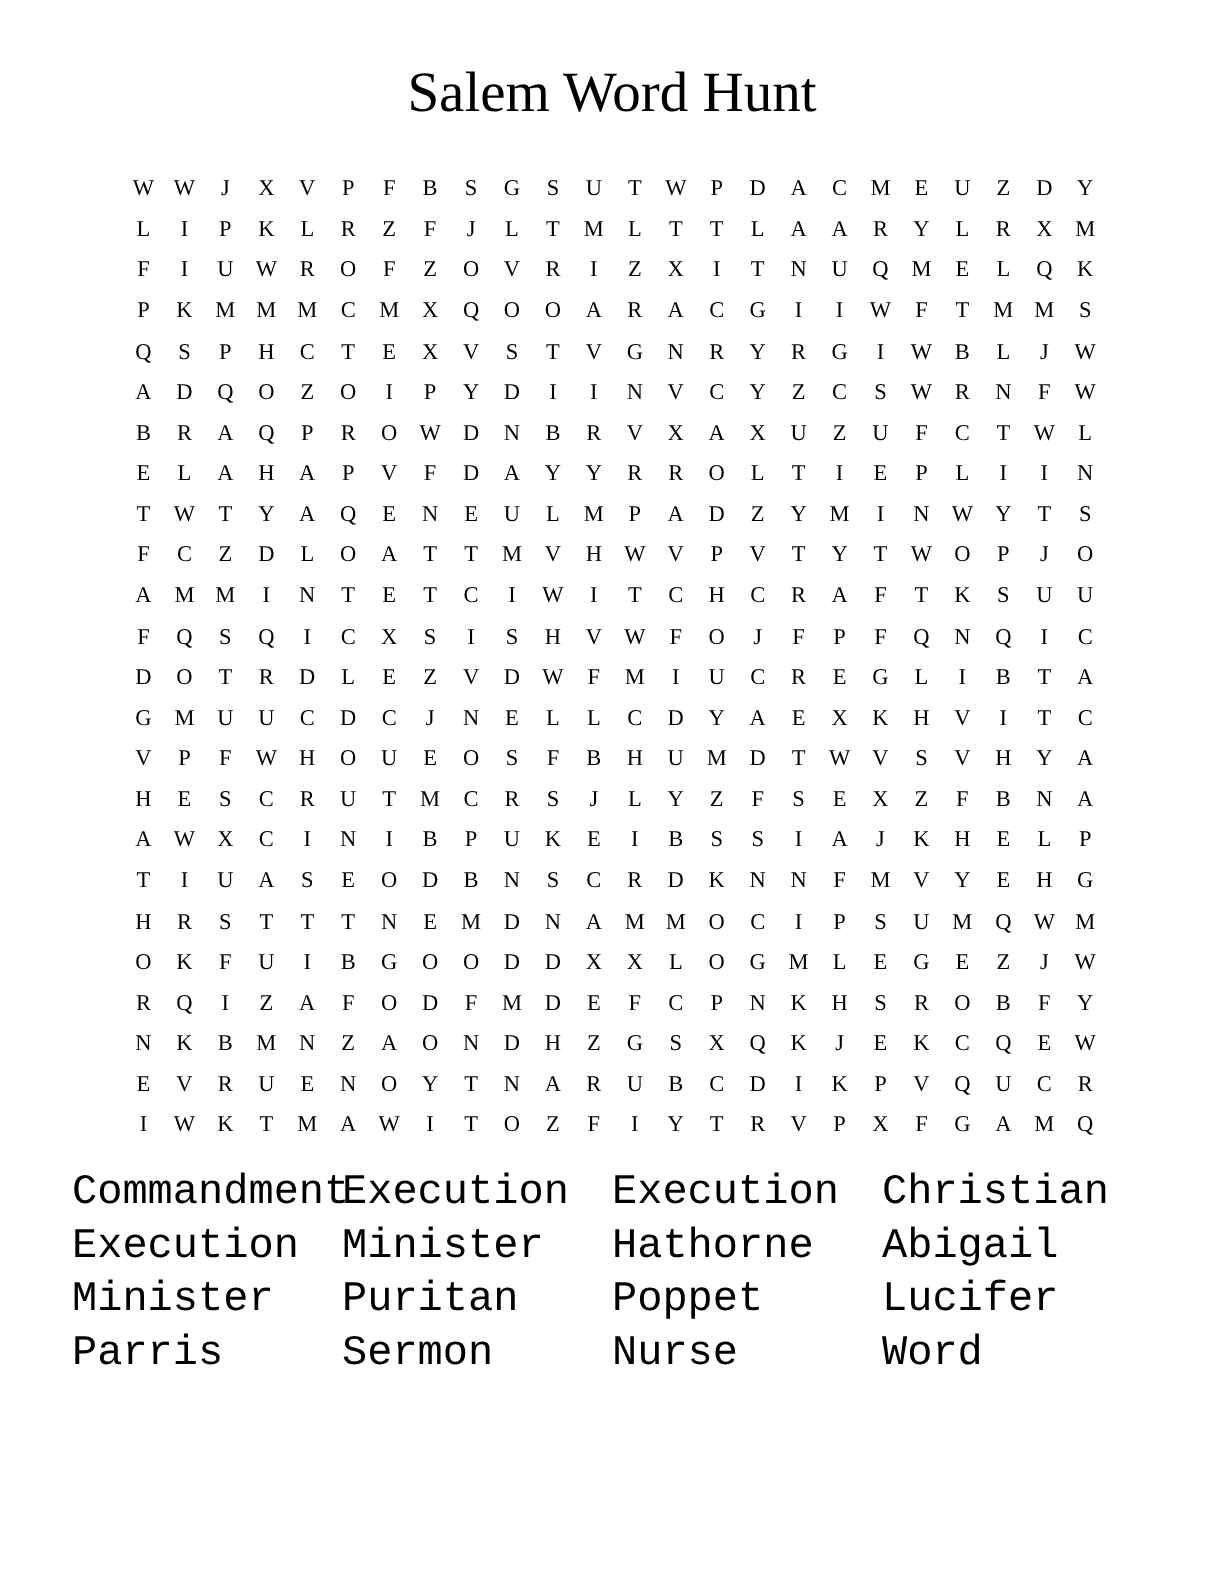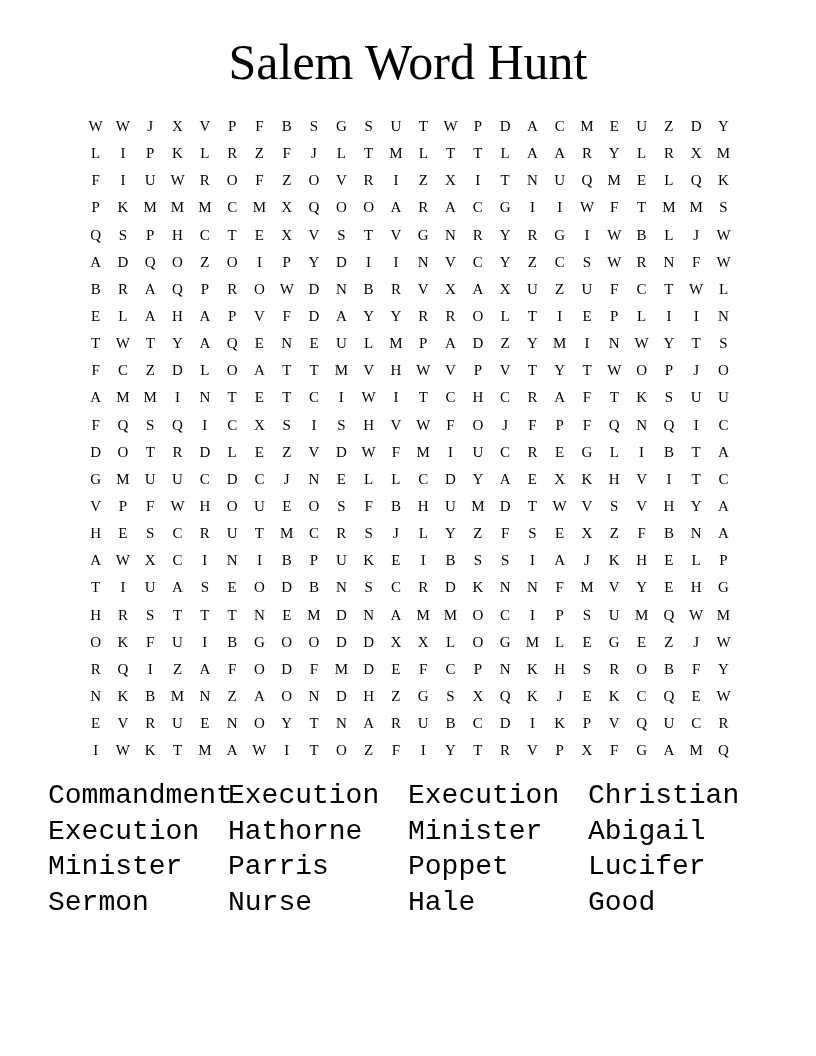--- a/index.html
+++ b/index.html
@@ -1,19 +1,19 @@
 <!DOCTYPE html>
 <html><head>
   <meta charset="utf-8">
   <style>
     html, body { margin: 0; padding: 0; background: #ffffff; }
     body { width: 816px; height: 1056px; position: relative; overflow: hidden;
            font-family: "Liberation Serif", "DejaVu Serif", serif; color: #000; }
     .title { position: absolute; top: 32px; left: 0; width: 816px; text-align: center;
-             font-size: 50px; line-height: 60px; margin: 0; font-weight: normal; }
+             font-size: 38px; line-height: 60px; margin: 0; font-weight: normal; }
     .grid { position: absolute; top: 113px; left: 82px; width: 660px; }
     .grid-row { display: flex; height: 27.15px; align-items: center; }
     .cell { width: 27.3px; text-align: center; font-size: 15px; line-height: 15px; }
     .wordlist { position: absolute; top: 781px; left: 48px; width: 720px;
                 display: grid; grid-template-columns: 180px 180px 180px 180px;
                 grid-auto-rows: 35.6px; }
     .word { font-size: 28px; line-height: 30px; white-space: nowrap; font-family: Liberation Mono, monospace; }
   </style>
 </head>
 <body>
@@ -646,24 +646,24 @@
       <span class="cell">Q</span>
     </div>
   </div>
 
 <div class="wordlist" id="wordlist">
     <div class="word">Commandment</div>
     <div class="word">Execution</div>
     <div class="word">Execution</div>
     <div class="word">Christian</div>
     <div class="word">Execution</div>
+    <div class="word">Minister</div>
     <div class="word">Hathorne</div>
-    <div class="word">Minister</div>
     <div class="word">Abigail</div>
     <div class="word">Minister</div>
-    <div class="word">Parris</div>
+    <div class="word">Puritan</div>
     <div class="word">Poppet</div>
     <div class="word">Lucifer</div>
+    <div class="word">Parris</div>
     <div class="word">Sermon</div>
     <div class="word">Nurse</div>
-    <div class="word">Hale</div>
-    <div class="word">Good</div>
+    <div class="word">Word</div>
   </div>
 
 </body></html>

